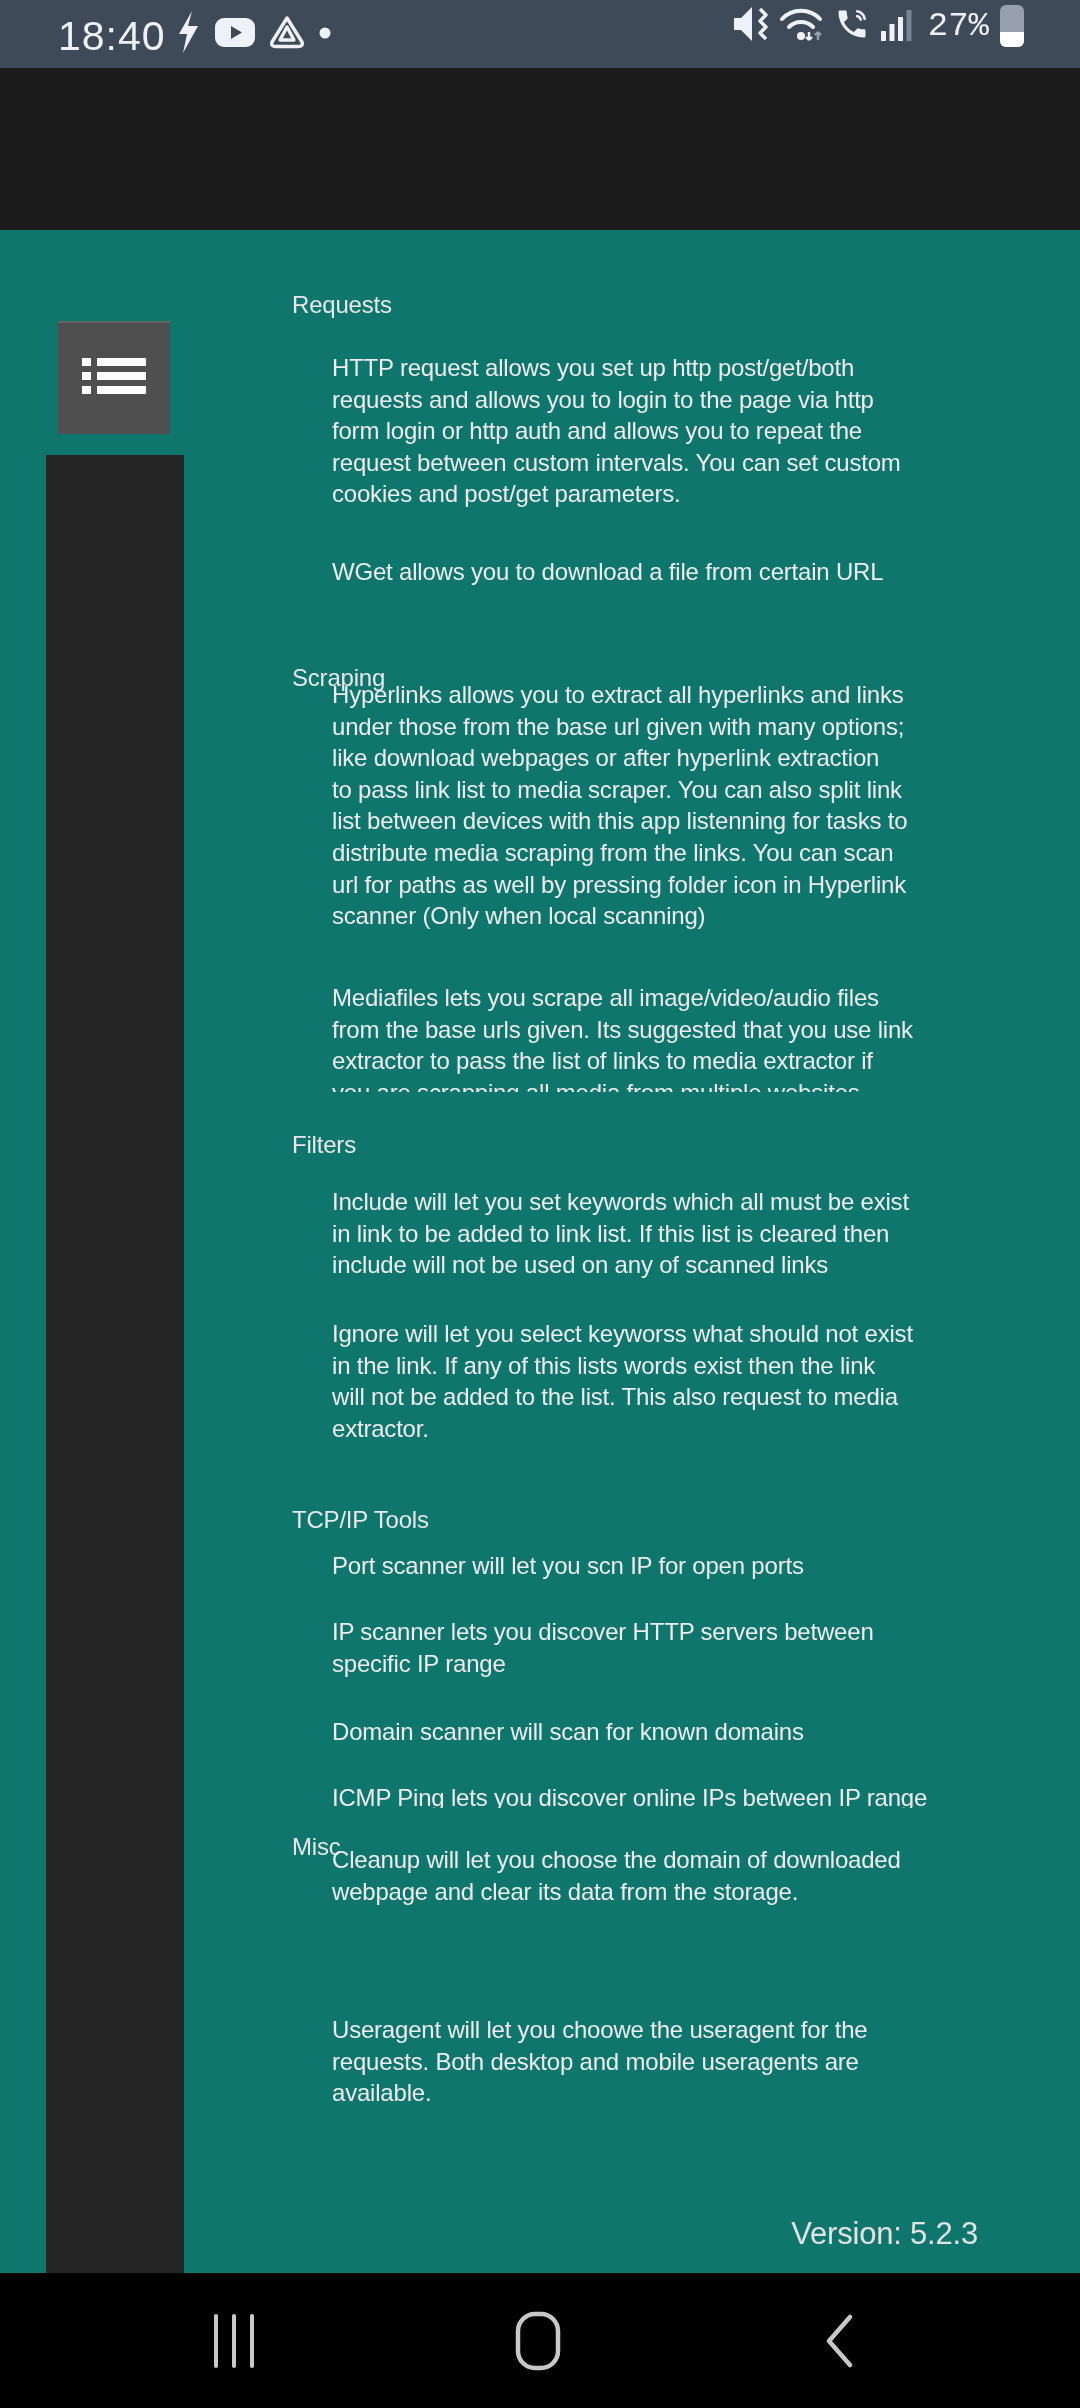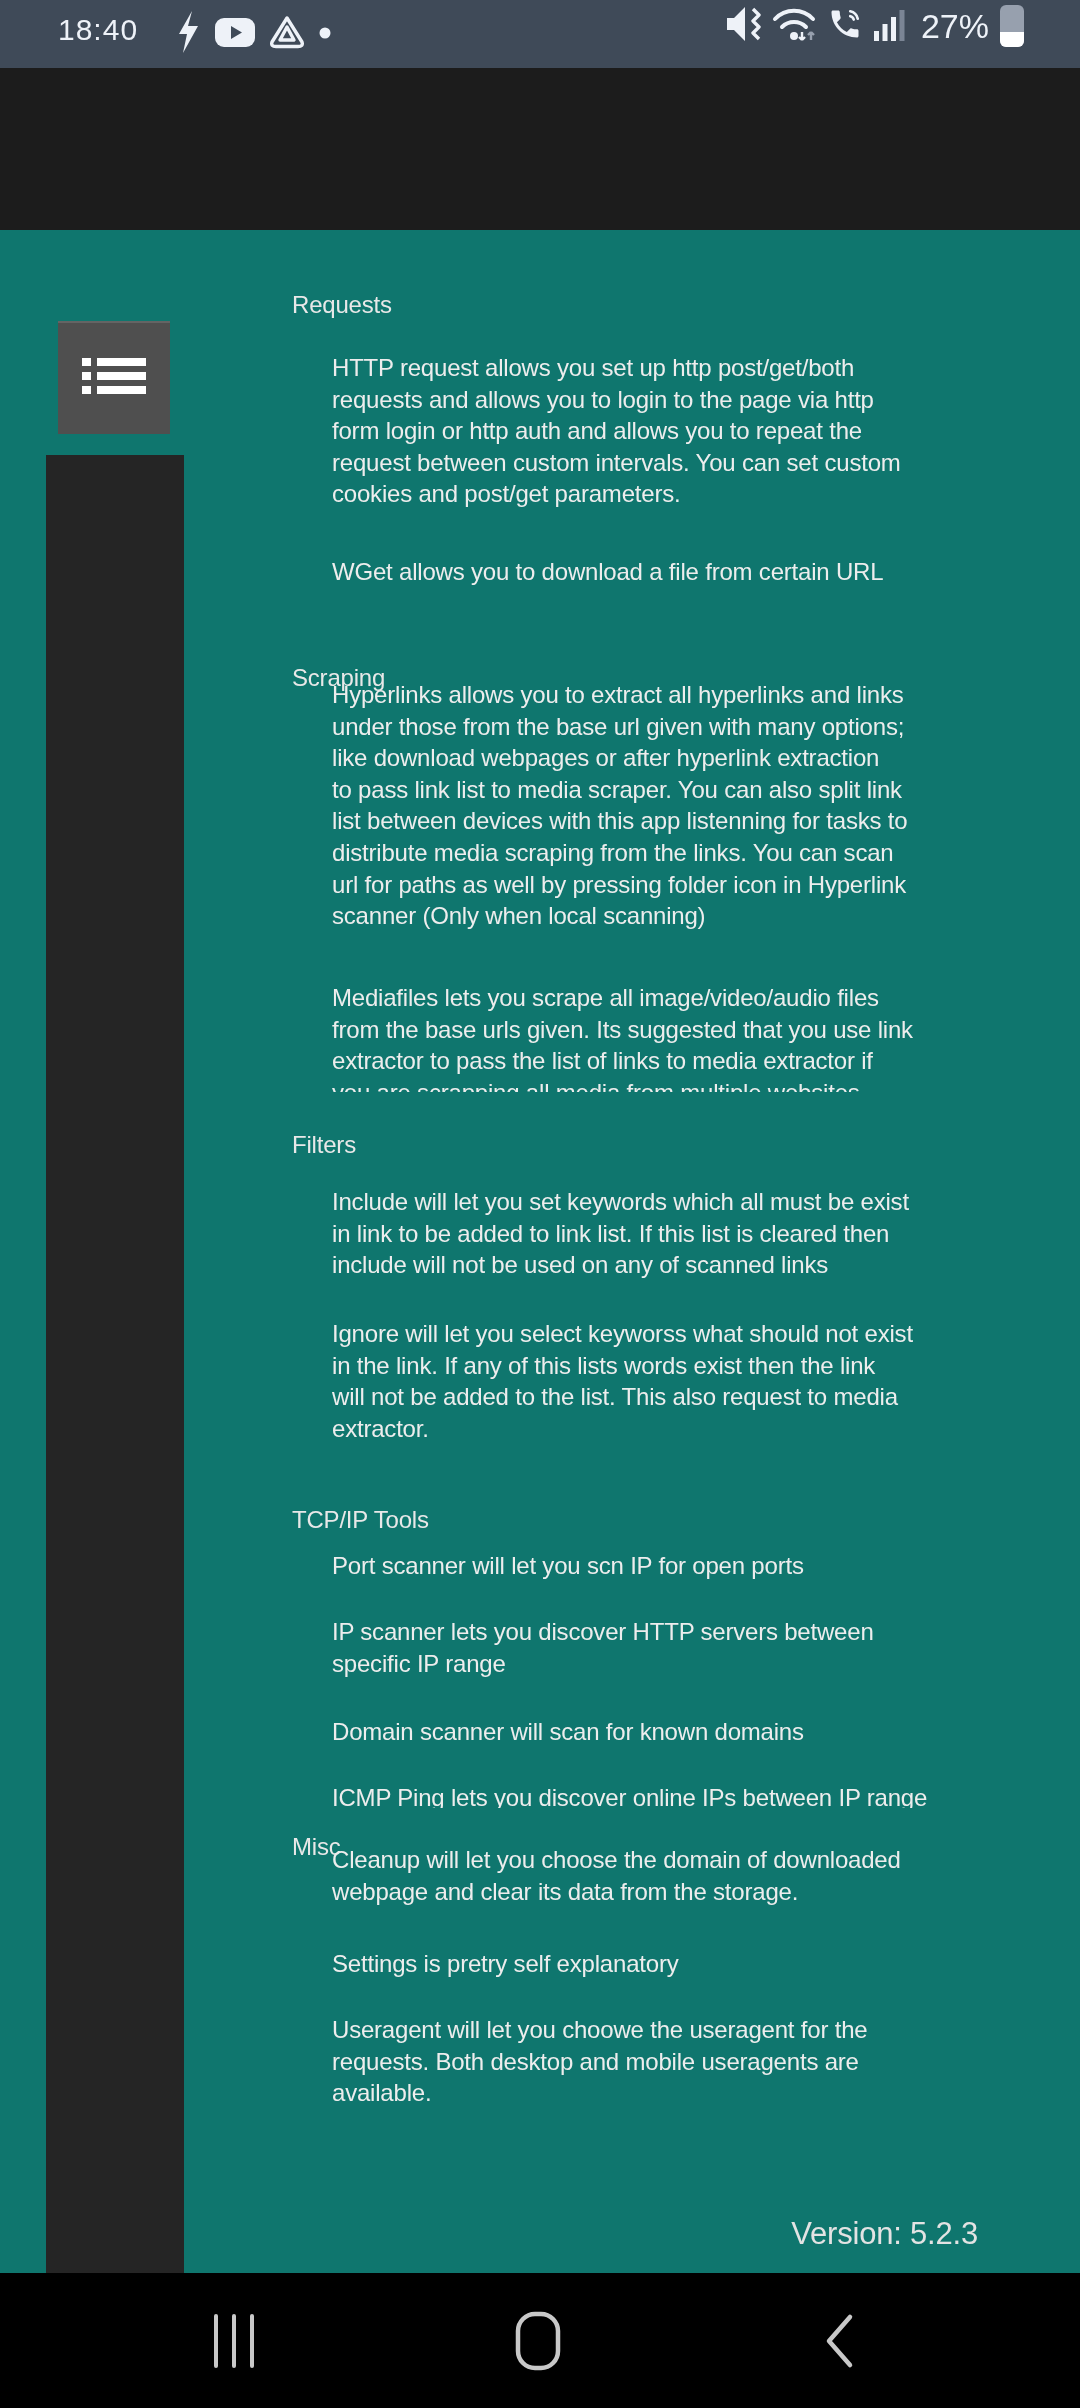--- a/index.html
+++ b/index.html
@@ -9,23 +9,23 @@
     background:#1c1c1c;
     font-family:"Liberation Sans", sans-serif;
     -webkit-font-smoothing:antialiased;
   }
   
   .status-bar {
     position:absolute; left:0; top:0; width:1080px; height:68px;
     background:#3f4a58; color:#e9edf4;
     display:flex; align-items:center;
   }
-  .sb-time { position:absolute; left:58px; top:13px; font-size:30px; letter-spacing:1px; color:#eef2f8; }
+  .sb-time { position:absolute; left:58px; top:13px; font-size:41px; letter-spacing:1px; color:#eef2f8; }
   .sb-left-icons { position:absolute; left:175px; top:0; height:68px; display:flex; align-items:center; gap:14px; }
-  .sb-right { position:absolute; right:56px; top:0; height:52px; display:flex; align-items:center; gap:11px; }
+  .sb-right { position:absolute; right:56px; top:0; height:52px; display:flex; align-items:center; gap:11px;font-family:Liberation Mono, monospace; }
   .sb-pct { font-size:34px; color:#eef2f8; margin-left:4px; }
   .battery-shell { position:relative; width:24px; height:42px; border-radius:6px; background:#97a0ae; overflow:hidden; }
   .battery-fill { position:absolute; left:0; bottom:0; width:100%; height:15px; background:#ffffff; }
   
   .app-header { position:absolute; left:0; top:68px; width:1080px; height:162px; background:#242424; }
   .logo { position:absolute; left:55px; top:120px; font-size:40px; font-weight:bold; letter-spacing:2px; color:#ffffff; }
   .page-title { position:absolute; left:182px; top:87px; font-size:54px; color:#dcdcdc; }
   .page-subtitle { position:absolute; left:187px; top:163px; font-size:42px; color:#999999; }
   
   .content { position:absolute; left:0; top:230px; width:1080px; height:2043px; background:#0f766e; }
@@ -176,21 +176,20 @@
     <div class="txt" style="left:332px; top:1386px;">IP scanner lets you discover HTTP servers between
 specific IP range</div>
     <div class="txt" style="left:332px; top:1486px;">Domain scanner will scan for known domains</div>
     <div class="clip" style="left:332px; top:1552px; height:26px;">
       <div class="txt">ICMP Ping lets you discover online IPs between IP range</div>
     </div>
 
     <div class="txt sec-title" style="left:292px; top:1601px;">Misc</div>
     <div class="txt" style="left:332px; top:1614px;">Cleanup will let you choose the domain of downloaded
 webpage and clear its data from the storage.</div>
-    <div class="txt" style="left:332px; top:1718px;">Settings is pretry self explanatory</div>
     <div class="txt" style="left:332px; top:1784px;">Useragent will let you choowe the useragent for the
 requests. Both desktop and mobile useragents are
 available.</div>
 
     <div class="version">Version: 5.2.3</div>
   </div>
 
   <div class="nav-bar">
     <span class="nav-ic nav-recents">
       <svg width="44" height="58" viewBox="0 0 44 58">

